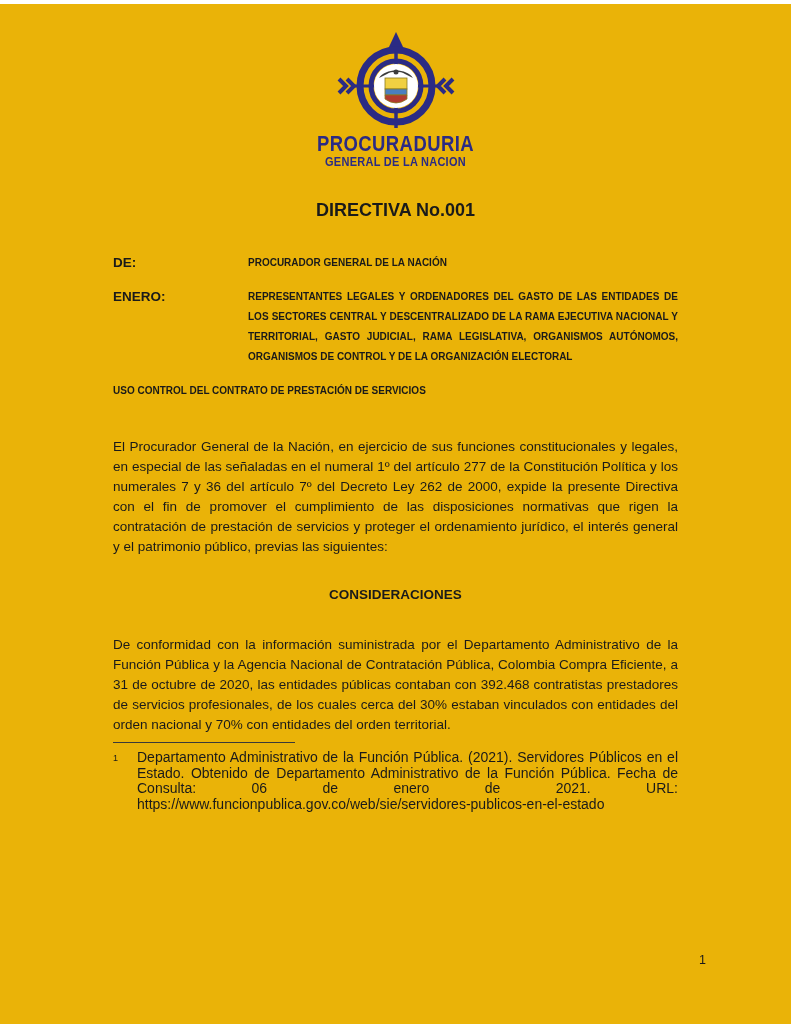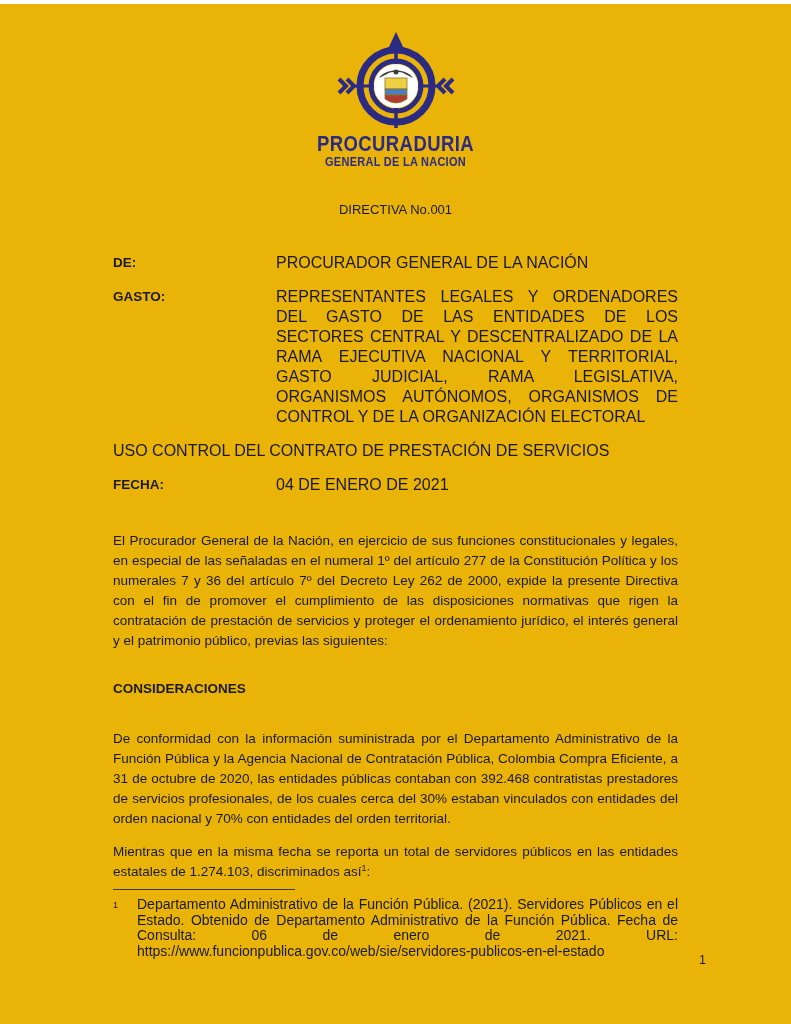--- a/index.html
+++ b/index.html
@@ -44,50 +44,50 @@
     line-height: 1.15;
     transform: scaleX(0.88) scaleY(1.05);
     transform-origin: center top;
     white-space: nowrap;
   }
 
   
   .doc-title {
     margin-top: 32px;
     text-align: center;
-    font-size: 13px;
-    font-weight: normal;
+    font-size: 18px;
+    font-weight: bold;
     line-height: 20px;
   }
   .section-heading {
     margin-top: 28px;
     margin-bottom: 30px;
+    text-align: center;
     font-size: 13.5px;
     font-weight: bold;
     line-height: 20px;
   }
 
   
   .fields { margin-top: 33px; }
   .field-row {
     display: flex;
     margin-bottom: 14px;
-    gap: 28px;
   }
   .field-label {
     width: 135px;
     flex: 0 0 135px;
     font-size: 13.5px;
     font-weight: bold;
     line-height: 20px;
   }
   .field-value {
     flex: 1;
-    font-size: 16px;
-    font-weight: normal;
+    font-size: 10px;
+    font-weight: bold;
     line-height: 20px;
     text-align: justify;
   }
 
   
   .body-par {
     font-size: 13.5px;
     line-height: 20px;
     text-align: justify;
   }
@@ -175,39 +175,34 @@
     </header>
 
     <h1 class="doc-title">DIRECTIVA No.001</h1>
 
     <section class="fields">
       <div class="field-row">
         <div class="field-label">DE:</div>
         <div class="field-value">PROCURADOR GENERAL DE LA NACIÓN</div>
       </div>
       <div class="field-row">
-        <div class="field-label">GASTO:</div>
+        <div class="field-label">ENERO:</div>
         <div class="field-value">REPRESENTANTES LEGALES Y ORDENADORES DEL GASTO DE LAS ENTIDADES DE LOS SECTORES CENTRAL Y DESCENTRALIZADO DE LA RAMA EJECUTIVA NACIONAL Y TERRITORIAL, GASTO JUDICIAL, RAMA LEGISLATIVA, ORGANISMOS AUTÓNOMOS, ORGANISMOS DE CONTROL Y DE LA ORGANIZACIÓN ELECTORAL</div>
       </div>
       <div class="field-row">
         <div class="field-value">USO CONTROL DEL CONTRATO DE PRESTACIÓN DE SERVICIOS</div>
       </div>
-      <div class="field-row">
-        <div class="field-label">FECHA:</div>
-        <div class="field-value">04 DE ENERO DE 2021</div>
-      </div>
     </section>
 
     <p class="body-par par-intro">El Procurador General de la Nación, en ejercicio de sus funciones constitucionales y legales, en especial de las señaladas en el numeral 1º del artículo 277 de la Constitución Política y los numerales 7 y 36 del artículo 7º del Decreto Ley 262 de 2000, expide la presente Directiva con el fin de promover el cumplimiento de las disposiciones normativas que rigen la contratación de prestación de servicios y proteger el ordenamiento jurídico, el interés general y el patrimonio público, previas las siguientes:</p>
 
     <h2 class="section-heading">CONSIDERACIONES</h2>
 
     <p class="body-par">De conformidad con la información suministrada por el Departamento Administrativo de la Función Pública y la Agencia Nacional de Contratación Pública, Colombia Compra Eficiente, a 31 de octubre de 2020, las entidades públicas contaban con 392.468 contratistas prestadores de servicios profesionales, de los cuales cerca del 30% estaban vinculados con entidades del orden nacional y 70% con entidades del orden territorial.</p>
 
-    <p class="body-par par-next"><span>Mientras que en la misma fecha se reporta un total de servidores públicos en las entidades estatales de 1.274.103, discriminados así</span><sup class="inline-sup">1</sup><span>:</span></p>
 
     <footer class="footnote-block">
       <div class="footnote-rule"></div>
       <div class="footnote">
         <div class="fn-marker">1</div>
         <div class="fn-text">Departamento Administrativo de la Función Pública. (2021). Servidores Públicos en el Estado. Obtenido de Departamento Administrativo de la Función Pública. Fecha de Consulta: 06 de enero de 2021. URL: https://www.funcionpublica.gov.co/web/sie/servidores-publicos-en-el-estado</div>
       </div>
     </footer>
 
   </div>

